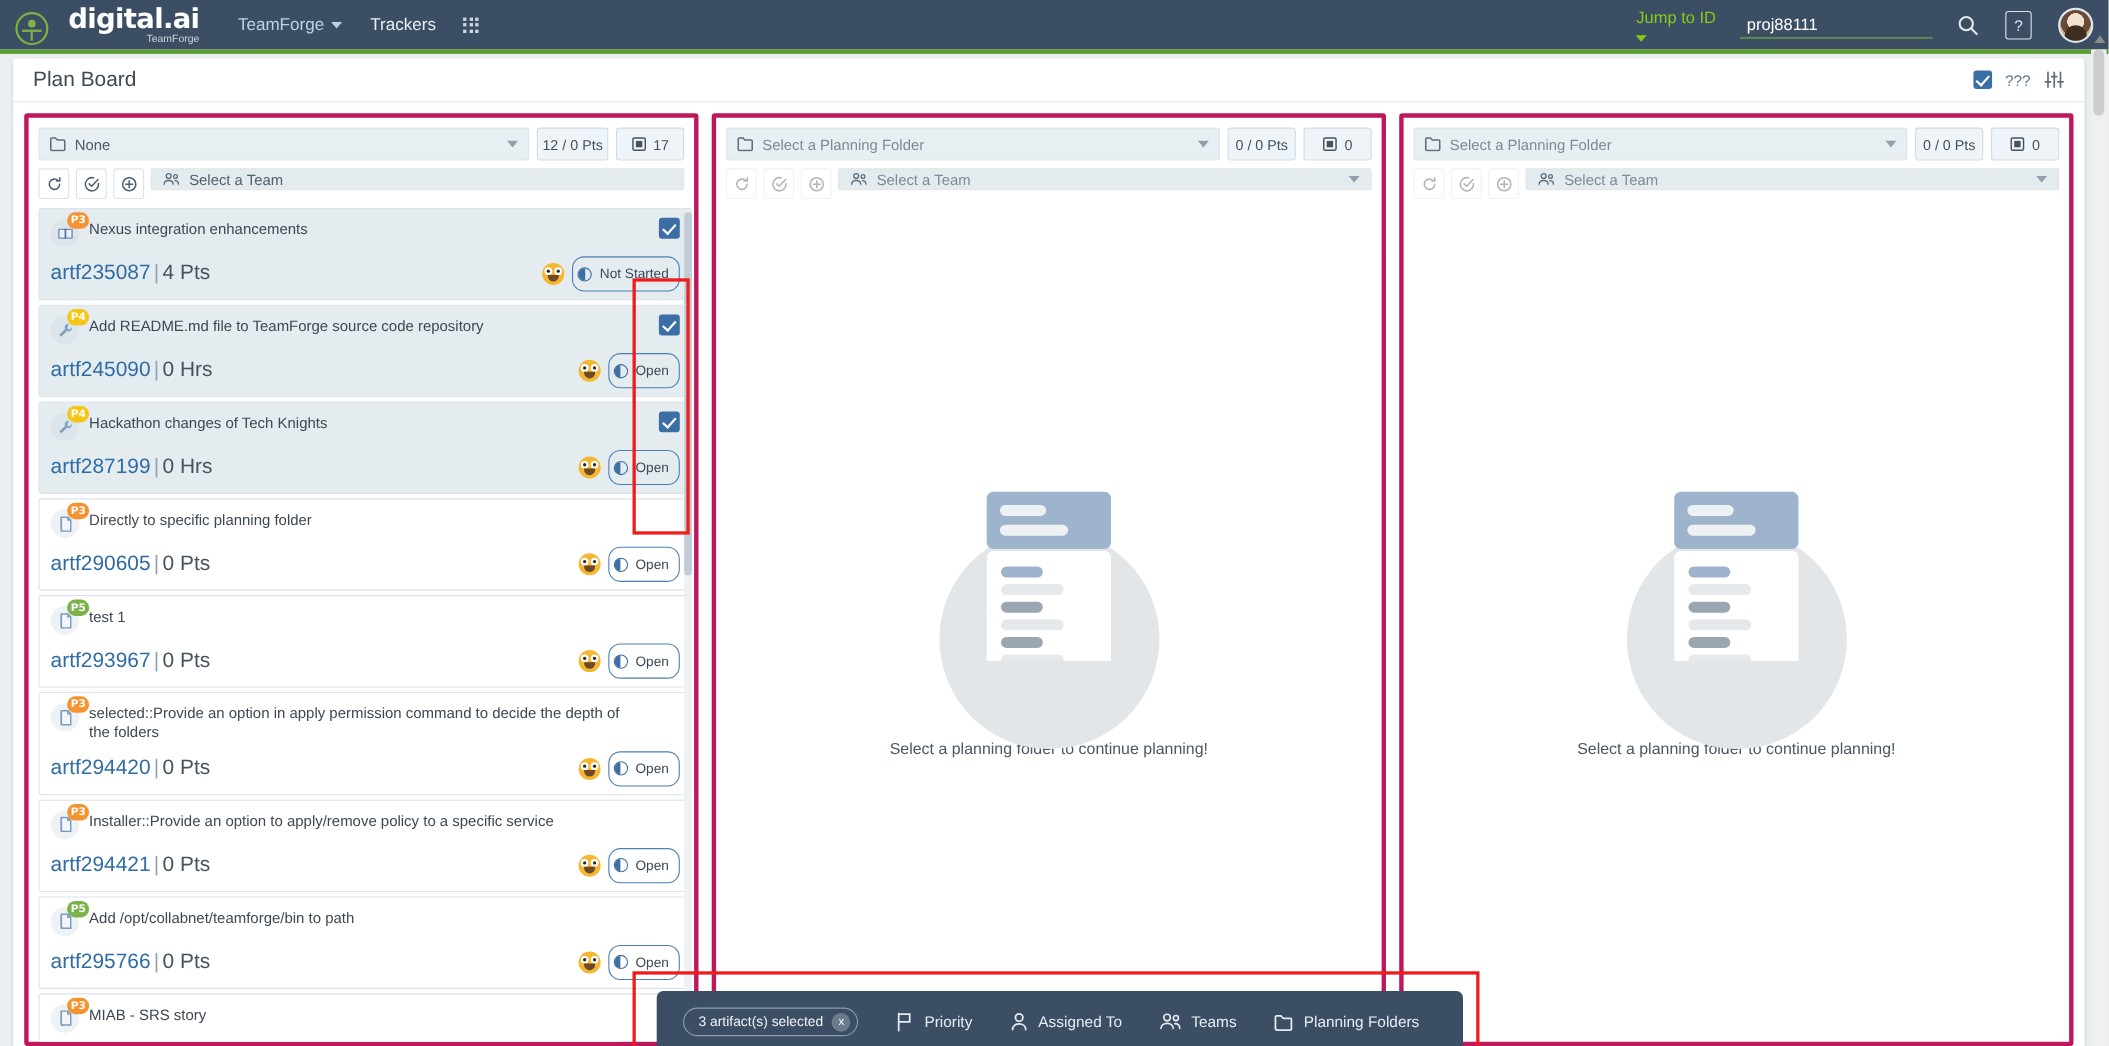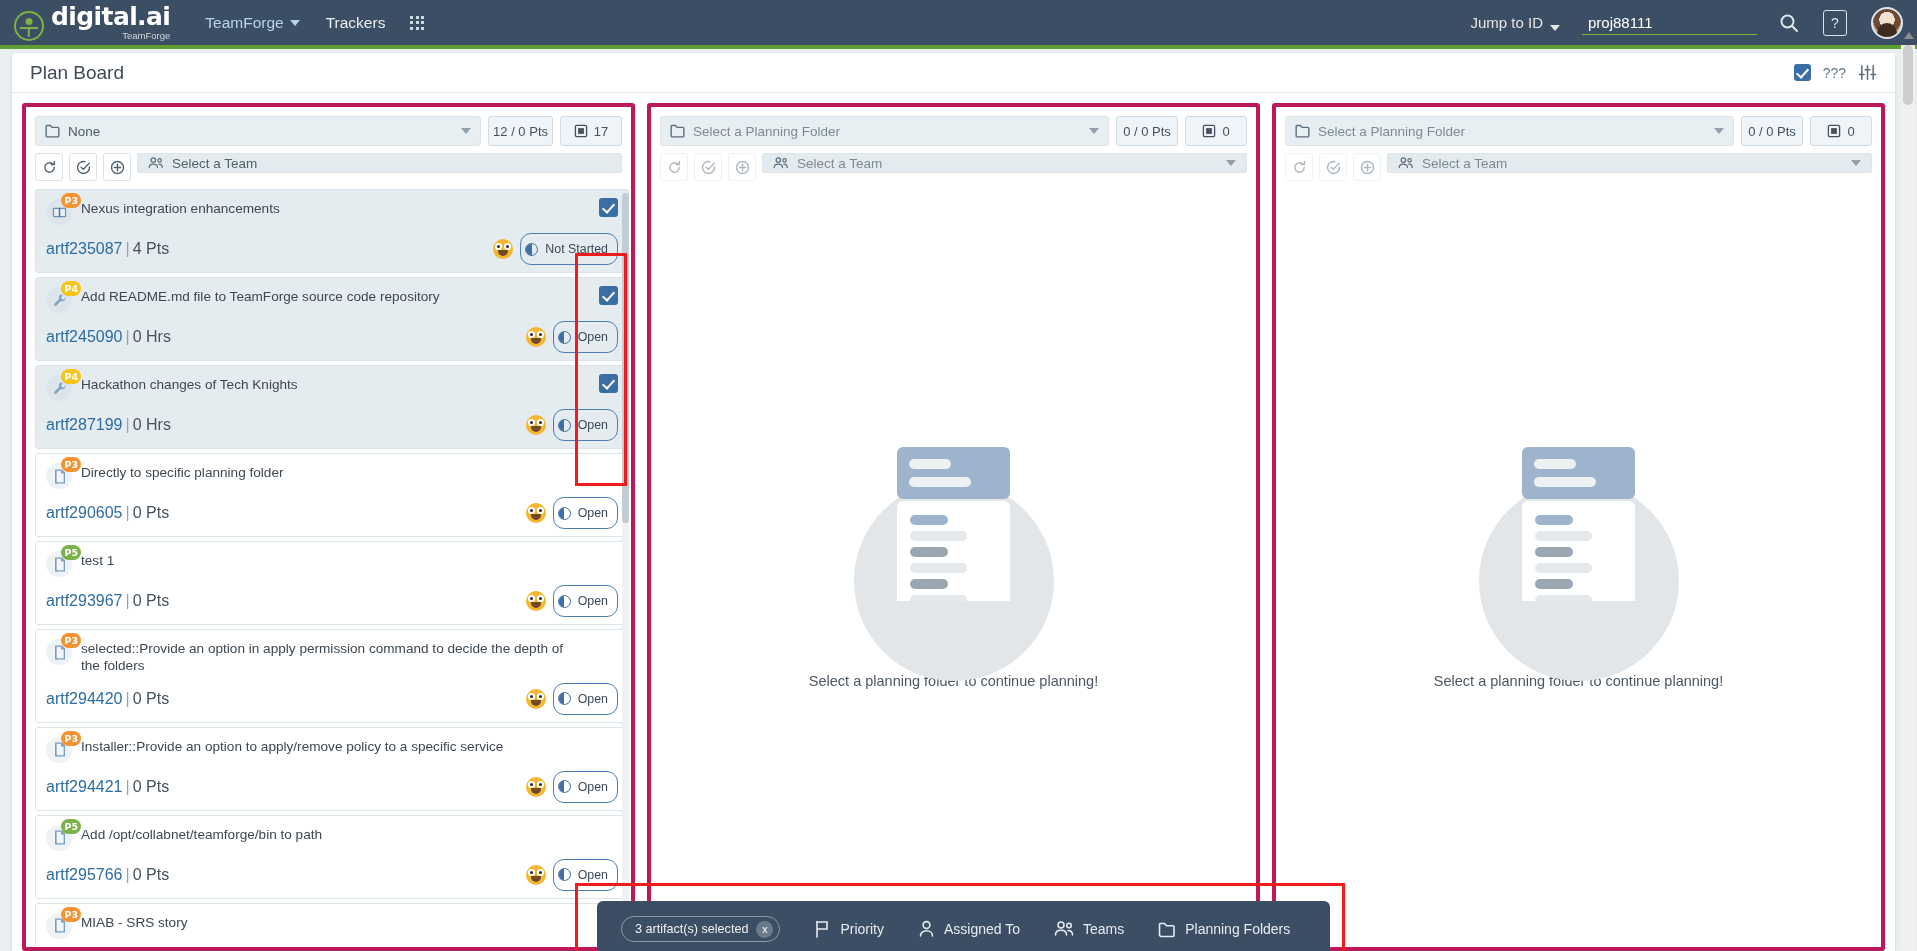--- a/index.html
+++ b/index.html
@@ -20,21 +20,21 @@
     padding: 0 14px;
     position: relative;
   }
   .topnav:after {
     content: "";
     position: absolute;
     left: 0; right: 0; bottom: -4px;
     height: 4px;
     background: #5c9e31;
   }
-  .brand { display: flex; align-items: flex-end; gap: 7px; margin-right: 22px; }
+  .brand { display: flex; align-items: flex-end; gap: 18px; margin-right: 22px; }
   .brand-mark {
     width: 30px; height: 30px; border-radius: 50%;
     border: 2.4px solid #7cb342;
     position: relative;
   }
   .brand-mark:before {
     content:""; position:absolute; left:50%; top:5px;
     width:7px; height:7px; border-radius:50%;
     background:#7cb342; transform:translateX(-50%);
   }
@@ -59,21 +59,21 @@
     display:flex; align-items:center; gap:6px; height:45px;
   }
   .nav-item.white { color:#e8eef3; }
   .caret-down {
     width:0;height:0;border-left:5px solid transparent;border-right:5px solid transparent;
     border-top:6px solid currentColor; display:inline-block;
   }
   .grid-dots { display:grid; grid-template-columns:repeat(3,3px); gap:2.5px; margin-left:12px; cursor:pointer;}
   .grid-dots i { width:3px;height:3px;background:#cdd9e2; display:block; }
   .spacer { flex:1; }
-  .jump { color:#e5e5e5; font-size:15px; display:flex; align-items:flex-end; gap:7px; cursor:pointer; }
+  .jump { color:#84cc16; font-size:15px; display:flex; align-items:flex-start; gap:7px; cursor:pointer;flex-direction:column; }
   .proj-input {
     margin-left:22px; background:transparent; border:none;
     border-bottom:1.5px solid #7cb342; color:#fff; font-size:15px;
     padding:3px 6px; width:175px; outline:none;
     font-family:"Liberation Sans", sans-serif;
   }
   .nav-ico { margin-left:22px; color:#e2e9ee; cursor:pointer; display:flex; }
   .help-box {
     margin-left:24px; width:24px; height:26px; border:1.6px solid #dbe3ea;
     border-radius:3px; color:#dbe3ea; font-size:14px;
@@ -166,21 +166,21 @@
   }
   .card.plain .type-ico{ background:#eef2f5; }
   .prio {
     position:absolute; top:-6px; right:-9px; min-width:17px;height:15px;
     border-radius:8px; color:#fff; font-size:9.5px; font-weight:700;
     display:flex; align-items:center; justify-content:center; padding:0 3px;
     font-family:"DejaVu Sans", sans-serif;
   }
   .card-title { font-size:13.6px; color:#3d4853; line-height:1.25; padding-top:3px; }
   .card-bottom { display:flex; align-items:center; margin-top:8px; }
-  .card-id { font-size:16px; color:#2e6ca3; }
+  .card-id { font-size:19px; color:#2e6ca3; }
   .card-id .sep { color:#93a3b0; margin:0 3px; }
   .card-id .pts { color:#46525e; }
   .card-right { margin-left:auto; display:flex; align-items:center; gap:7px; }
   .assignee {
     width:20px;height:20px;border-radius:50%;
     background:#f5b731; position:relative; flex:0 0 20px; overflow:hidden;
   }
   .assignee.person{ background:#8d6a52; }
   .assignee .eye{position:absolute;width:7px;height:7px;border-radius:50%;background:#fff;top:4px;}
   .assignee .eye.l{left:2px;} .assignee .eye.r{right:2px;}

